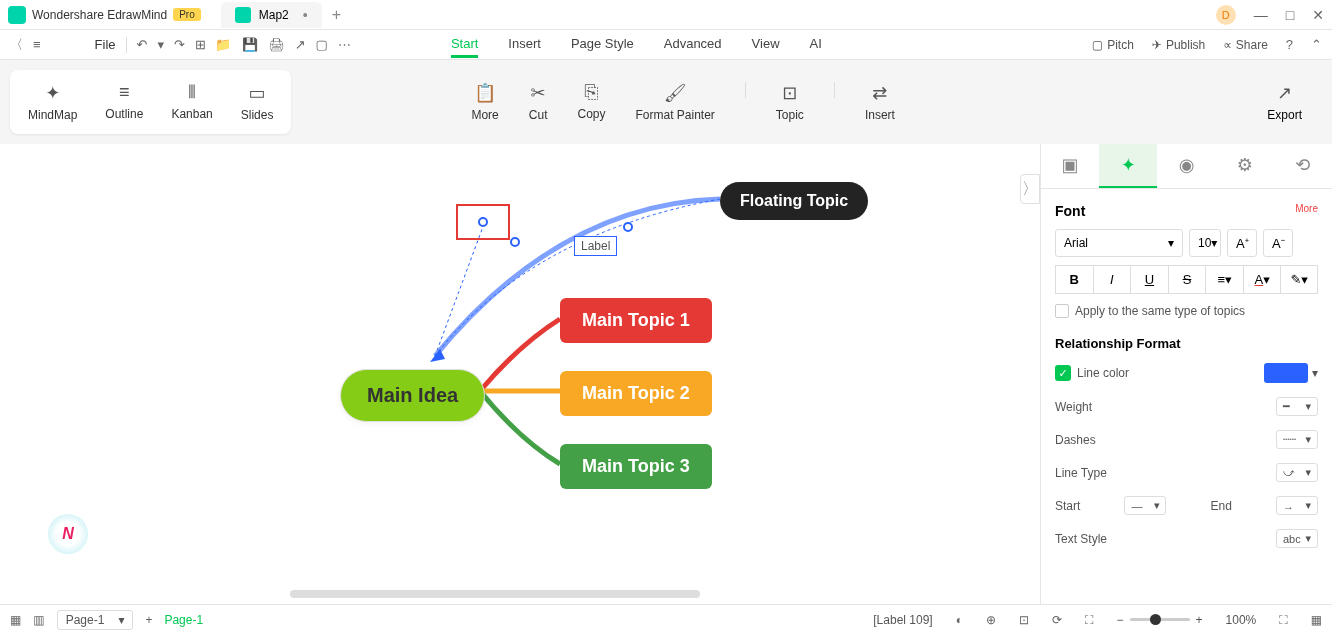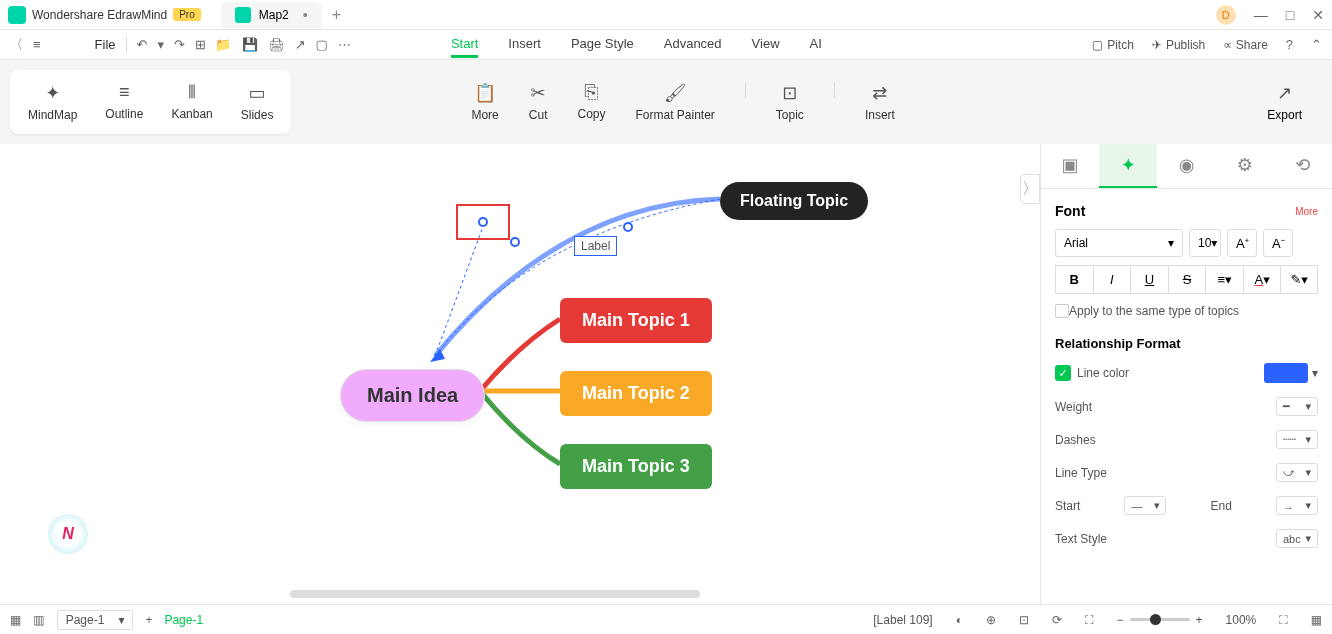--- a/index.html
+++ b/index.html
@@ -39,21 +39,21 @@
 .view-icon { font-size: 18px; color: #555; }
 .action-group { display: flex; gap: 30px; margin-left: 180px; }
 .action-btn { display: flex; flex-direction: column; align-items: center; font-size: 12px; color: #333; gap: 4px; position: relative; }
 .action-icon { font-size: 18px; color: #555; }
 .export-btn { margin-left: auto; display: flex; flex-direction: column; align-items: center; font-size: 12px; gap: 4px; margin-right: 20px; }
 
 
 .canvas-area { position: absolute; top: 144px; left: 0; right: 292px; bottom: 30px; background: #fff; overflow: hidden; }
 .collapse-handle { position: absolute; right: 0; top: 30px; width: 20px; height: 30px; background: #fff; border: 1px solid #e0e0e0; border-radius: 4px 0 0 4px; display: flex; align-items: center; justify-content: center; color: #888; }
 
-.main-idea { position: absolute; left: 340px; top: 225px; background: #f0abfc; border: 1px solid #e0e0e0; border-radius: 30px; padding: 14px 26px; font-size: 20px; font-weight: 700; color: #333; box-shadow: 0 2px 6px rgba(0,0,0,0.05); }
+.main-idea { position: absolute; left: 340px; top: 225px; background: #84cc16; border: 1px solid #e0e0e0; border-radius: 30px; padding: 14px 26px; font-size: 20px; font-weight: 700; color: #333; box-shadow: 0 2px 6px rgba(0,0,0,0.05); }
 .topic { position: absolute; padding: 12px 22px; border-radius: 6px; color: #fff; font-size: 18px; font-weight: 600; }
 .topic.red { background: #e53935; left: 560px; top: 154px; }
 .topic.orange { background: #f9a825; left: 560px; top: 227px; }
 .topic.green { background: #43a047; left: 560px; top: 300px; }
 .floating { position: absolute; left: 720px; top: 38px; background: #232323; color: #fff; padding: 10px 20px; border-radius: 20px; font-size: 16px; font-weight: 600; }
 
 .red-box { position: absolute; left: 456px; top: 60px; width: 54px; height: 36px; border: 2px solid #e53935; }
 .handle { position: absolute; width: 10px; height: 10px; border: 2px solid #2962ff; border-radius: 50%; background: #fff; }
 .handle.h1 { left: 478px; top: 73px; }
 .handle.h2 { left: 510px; top: 93px; }
@@ -65,32 +65,32 @@
 .logo-btn { position: absolute; left: 48px; bottom: 50px; width: 40px; height: 40px; border-radius: 50%; background: radial-gradient(circle, #fff 40%, #b2ebf2 100%); display: flex; align-items: center; justify-content: center; font-weight: 700; color: #e91e63; font-style: italic; }
 
 .hscroll { position: absolute; bottom: 6px; left: 290px; width: 410px; height: 8px; background: #ddd; border-radius: 4px; }
 
 
 .right-panel { position: absolute; top: 144px; right: 0; width: 292px; bottom: 30px; background: #fff; border-left: 1px solid #e5e5e5; overflow-y: auto; }
 .panel-tabs { display: flex; border-bottom: 1px solid #e5e5e5; }
 .panel-tab { flex: 1; padding: 10px 0; display: flex; justify-content: center; font-size: 18px; color: #888; }
 .panel-tab.active { border-bottom: 2px solid #00c853; color: #00c853; background: #e8f5e9; }
 .panel-body { padding: 14px; }
-.panel-h { display: flex; justify-content: space-between; align-items: center; margin-bottom: 10px; }
+.panel-h { display: flex; justify-content: space-between; margin-bottom: 10px; }
 .panel-h .title { font-size: 14px; font-weight: 600; }
 .panel-h .more { font-size: 10px; color: #ef4444; }
 .font-row { display: flex; gap: 6px; margin-bottom: 8px; }
 .select { border: 1px solid #ddd; padding: 4px 8px; font-size: 12px; border-radius: 3px; display: flex; align-items: center; justify-content: space-between; }
 .font-name { width: 128px; }
 .font-size { width: 32px; }
 .aa-btn { border: 1px solid #ddd; padding: 4px 8px; font-size: 13px; border-radius: 3px; width: 30px; text-align: center; }
 .style-row { display: flex; gap: 0; margin-bottom: 10px; }
 .style-btn { border: 1px solid #ddd; padding: 6px 0; font-size: 13px; width: 38px; text-align: center; border-right: none; }
 .style-btn:last-child { border-right: 1px solid #ddd; }
-.check-row { display: flex; align-items: flex-end; font-size: 12px; color: #555; margin-bottom: 18px; }
+.check-row { display: flex; align-items: flex-end; gap: 6px; font-size: 12px; color: #555; margin-bottom: 18px; }
 .checkbox { width: 14px; height: 14px; border: 1px solid #ccc; border-radius: 2px; }
 .section-h { font-size: 13px; font-weight: 600; margin-bottom: 12px; }
 .prop-row { display: flex; justify-content: space-between; align-items: center; margin-bottom: 14px; font-size: 12px; color: #555; }
 .color-chip { display: flex; align-items: center; gap: 4px; }
 .chip { width: 44px; height: 20px; background: #2962ff; border-radius: 3px; }
 .check-on { width: 16px; height: 16px; background: #00c853; border-radius: 3px; color: #fff; display: flex; align-items: center; justify-content: center; font-size: 11px; }
 .mini-select { border: 1px solid #ddd; padding: 2px 6px; font-size: 11px; border-radius: 3px; display: flex; align-items: center; gap: 4px; min-width: 42px; justify-content: space-between; }
 
 
 .statusbar { position: absolute; bottom: 0; left: 0; right: 0; height: 30px; background: #fff; border-top: 1px solid #e5e5e5; display: flex; align-items: center; padding: 0 10px; font-size: 12px; color: #555; gap: 12px; }

